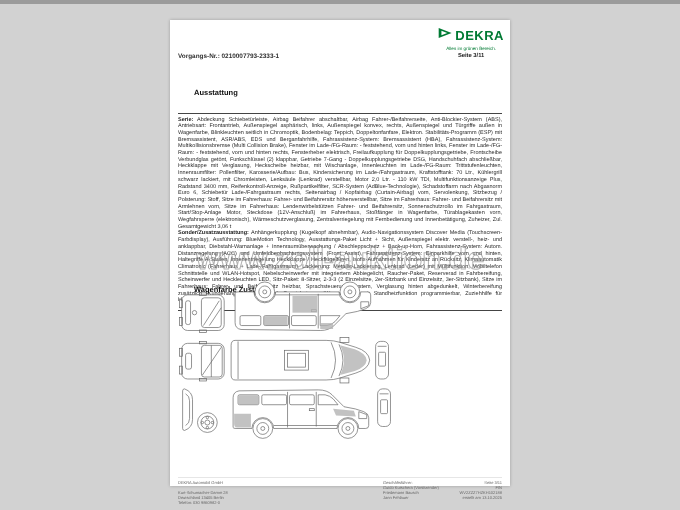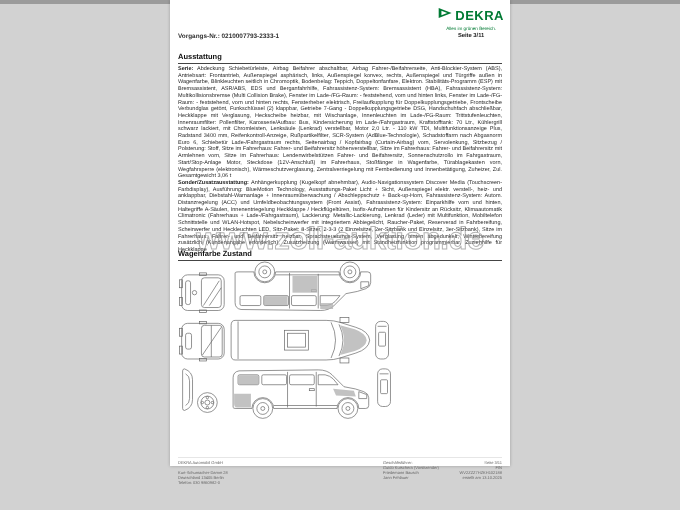--- a/index.html
+++ b/index.html
@@ -4,33 +4,33 @@
 <style>
   html,body{margin:0;padding:0;}
   body{
     width:680px;height:510px;overflow:hidden;position:relative;
     background:#d2d2d2;
     font-family:"Liberation Sans",sans-serif;
     text-rendering:geometricPrecision;
   }
   .top-strip{position:absolute;top:0;left:0;width:680px;height:4px;background:#9b9b9b;}
   .page{
-    position:absolute;left:170px;top:0;width:340px;height:466px;
+    position:absolute;left:170px;top:20px;width:340px;height:466px;
     background:#ffffff;box-shadow:0 0 3px rgba(0,0,0,.25);
   }
   
   .vorgang{position:absolute;left:8px;top:33px;font-size:6.4px;font-weight:bold;color:#333;}
   .logo{position:absolute;right:6px;top:6px;text-align:center;}
   .logo-row{display:flex;align-items:center;justify-content:center;gap:2px;}
   .logo-word{font-size:13px;font-weight:bold;color:#007A33;letter-spacing:.5px;line-height:13px;}
   .tagline{font-size:4.6px;color:#007A33;margin-top:1px;}
   .page-num{font-size:5.8px;font-weight:bold;color:#1a1a1a;margin-top:2px;}
   
   .content{position:absolute;left:8px;right:8px;top:52px;}
-  h2{font-size:7.5px;margin:0;color:#111;font-weight:bold;}
+  h2{font-size:7.5px;margin:16px;color:#111;font-weight:bold;}
   .rule{border-bottom:1px solid #444;margin-top:1.5px;}
   p.bodytext{font-size:5.5px;line-height:6.7px;text-align:justify;color:#2a2a2a;margin:2.5px 0 0 0;}
   p.bodytext + p.bodytext{margin-top:0;}
   p.bodytext b{font-weight:bold;color:#1c1c1c;}
   
   .watermark{
     position:absolute;left:0;top:221px;width:340px;text-align:center;
     font-size:31px;font-weight:bold;letter-spacing:-.5px;white-space:nowrap;
     color:rgba(255,255,255,.08);
     -webkit-text-stroke:1px rgba(128,128,128,.6);

